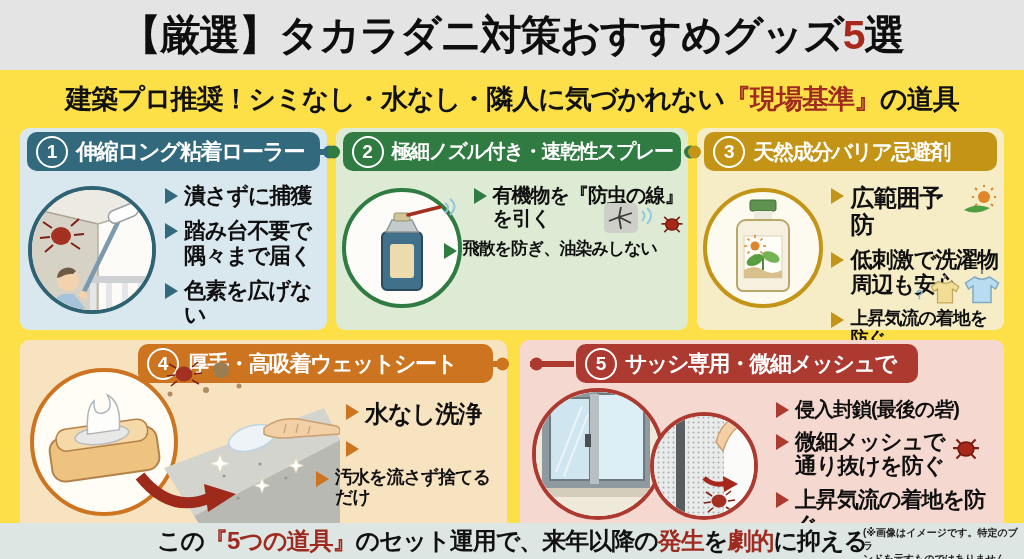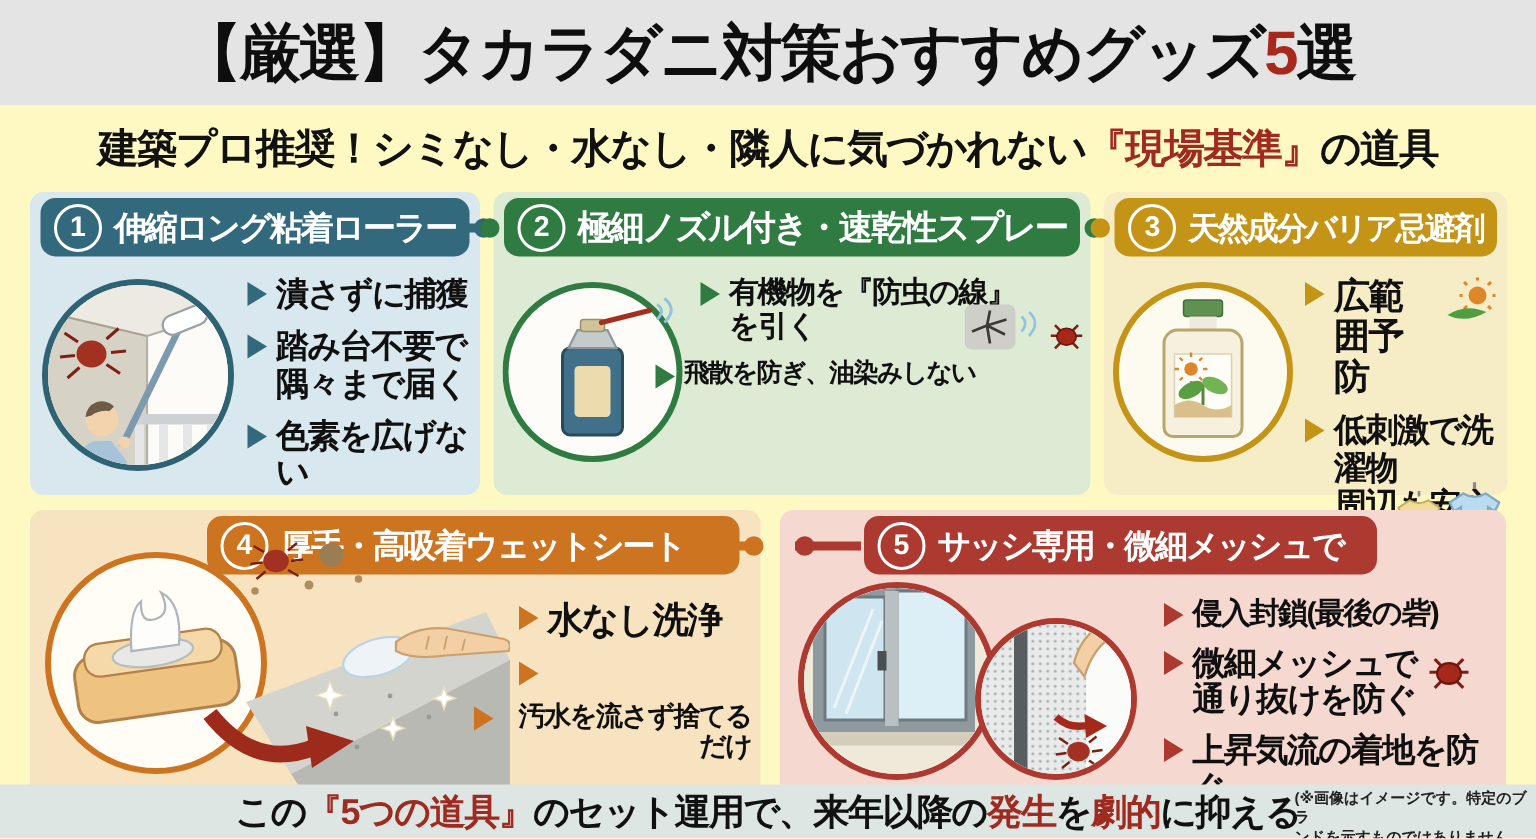--- a/index.html
+++ b/index.html
@@ -1,16 +1,16 @@
 <!DOCTYPE html>
 <html><head>
 <meta charset="utf-8">
 <style>
   html,body{margin:0;padding:0;}
-  .page{width:1024px;height:559px;position:relative;background:#fef9c3;overflow:hidden;
+  .page{width:1024px;height:559px;position:relative;background:#fde047;overflow:hidden;
         font-family:"Liberation Sans","DejaVu Sans",sans-serif;color:#111;}
   
   .top-band{height:70px;background:#e4e4e4;display:flex;align-items:center;justify-content:center;}
   .main-title{font-size:41px;font-weight:900;letter-spacing:-1.5px;color:#0e0e0e;white-space:nowrap;}
   .main-title .num{color:#a8281c;}
   
   .subtitle{height:58px;display:flex;align-items:center;justify-content:center;
             font-size:27px;font-weight:900;letter-spacing:-1px;white-space:nowrap;}
   .subtitle .hl{color:#9e2a20;}
   
@@ -22,37 +22,37 @@
   .card4{flex:0 0 487px;}
   .card5{flex:1;}
   
   .pill{position:relative;margin:4px 7px 0;height:39px;background:var(--theme);border-radius:10px;
         display:flex;align-items:center;padding:0 9px;color:#fff;}
   .card4 .pill{margin-left:118px;margin-right:14px;}
   .card5 .pill{margin-left:56px;margin-right:86px;}
   .badge{width:28px;height:28px;border:2.5px solid #fff;border-radius:50%;flex:none;
          display:flex;align-items:center;justify-content:center;font-size:19px;font-weight:900;margin-right:8px;}
   .pill-label{font-size:22px;font-weight:900;letter-spacing:-1.5px;white-space:nowrap;}
-  .card2 .pill-label{font-size:23px;}
+  .card2 .pill-label{font-size:20px;}
   .card3 .pill-label{font-size:21px;}
   
   .dot{position:absolute;top:50%;width:13px;height:13px;border-radius:50%;background:var(--theme);transform:translateY(-50%);}
   .dot.r{right:-16px;} .dot.l{left:-16px;}
   .stub{position:absolute;top:50%;height:6px;background:var(--theme);transform:translateY(-50%);}
   .stub.r{right:-8px;width:10px;} .stub.l{left:-46px;width:44px;}
   
   .card-body{display:flex;align-items:flex-start;padding:5px 4px 0 6px;}
   .illus{flex:none;}
   .bullets{list-style:none;margin:8px 0 0;padding:0 0 0 4px;flex:1;}
   .bullets li{display:flex;align-items:flex-start;margin-bottom:10px;position:relative;}
   .tri{width:0;height:0;border-top:8px solid transparent;border-bottom:8px solid transparent;
        border-left:13px solid var(--theme);margin:4px 6px 0 0;flex:none;}
   .btxt{font-size:22px;font-weight:900;line-height:1.13;letter-spacing:-1px;color:#101010;white-space:pre-line;}
   .sz24{font-size:24px;} .sz20{font-size:20px;} .sz18{font-size:18px;} .sz17{font-size:17px;}
-  .wide{margin-left:-30px;text-align:right;}
+  .wide{margin-left:-30px;}
   
   .illus4{position:absolute;left:4px;top:6px;}
   .card4 .bullets{position:absolute;left:322px;top:52px;right:6px;}
   .illus5{position:absolute;left:6px;top:40px;}
   .card5 .bullets{position:absolute;left:252px;top:50px;right:4px;}
   .card5 .bullets li{margin-bottom:9px;}
   
   .after-icon{margin-left:6px;flex:none;}
   .abs-icons{position:absolute;right:0;bottom:-6px;display:flex;align-items:flex-end;gap:4px;}
   .qmark{color:#7ab0d4;font-size:13px;font-weight:900;}

